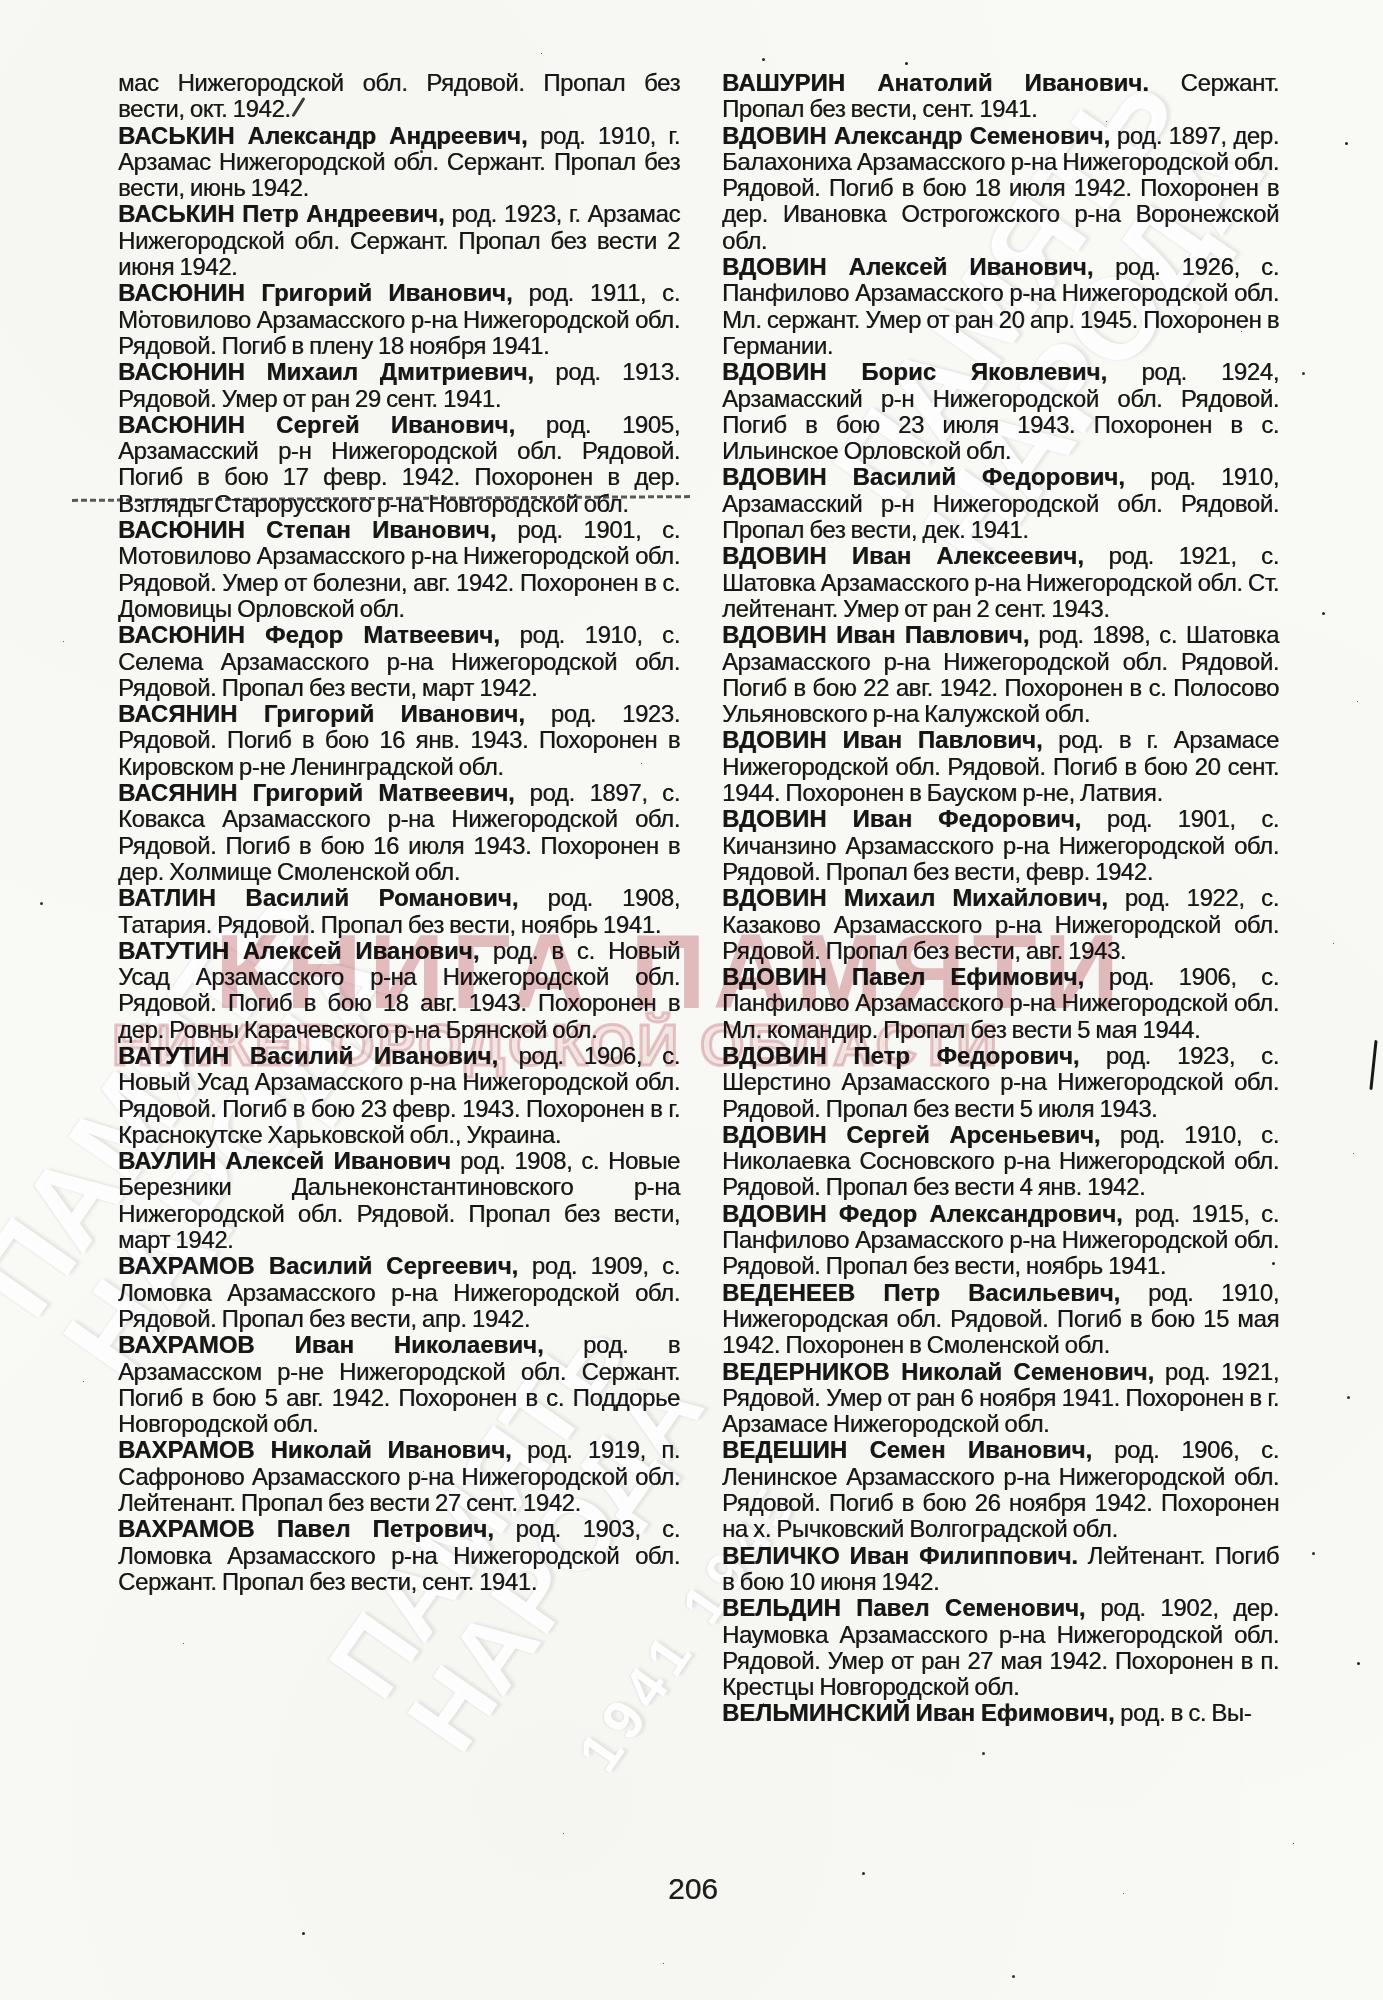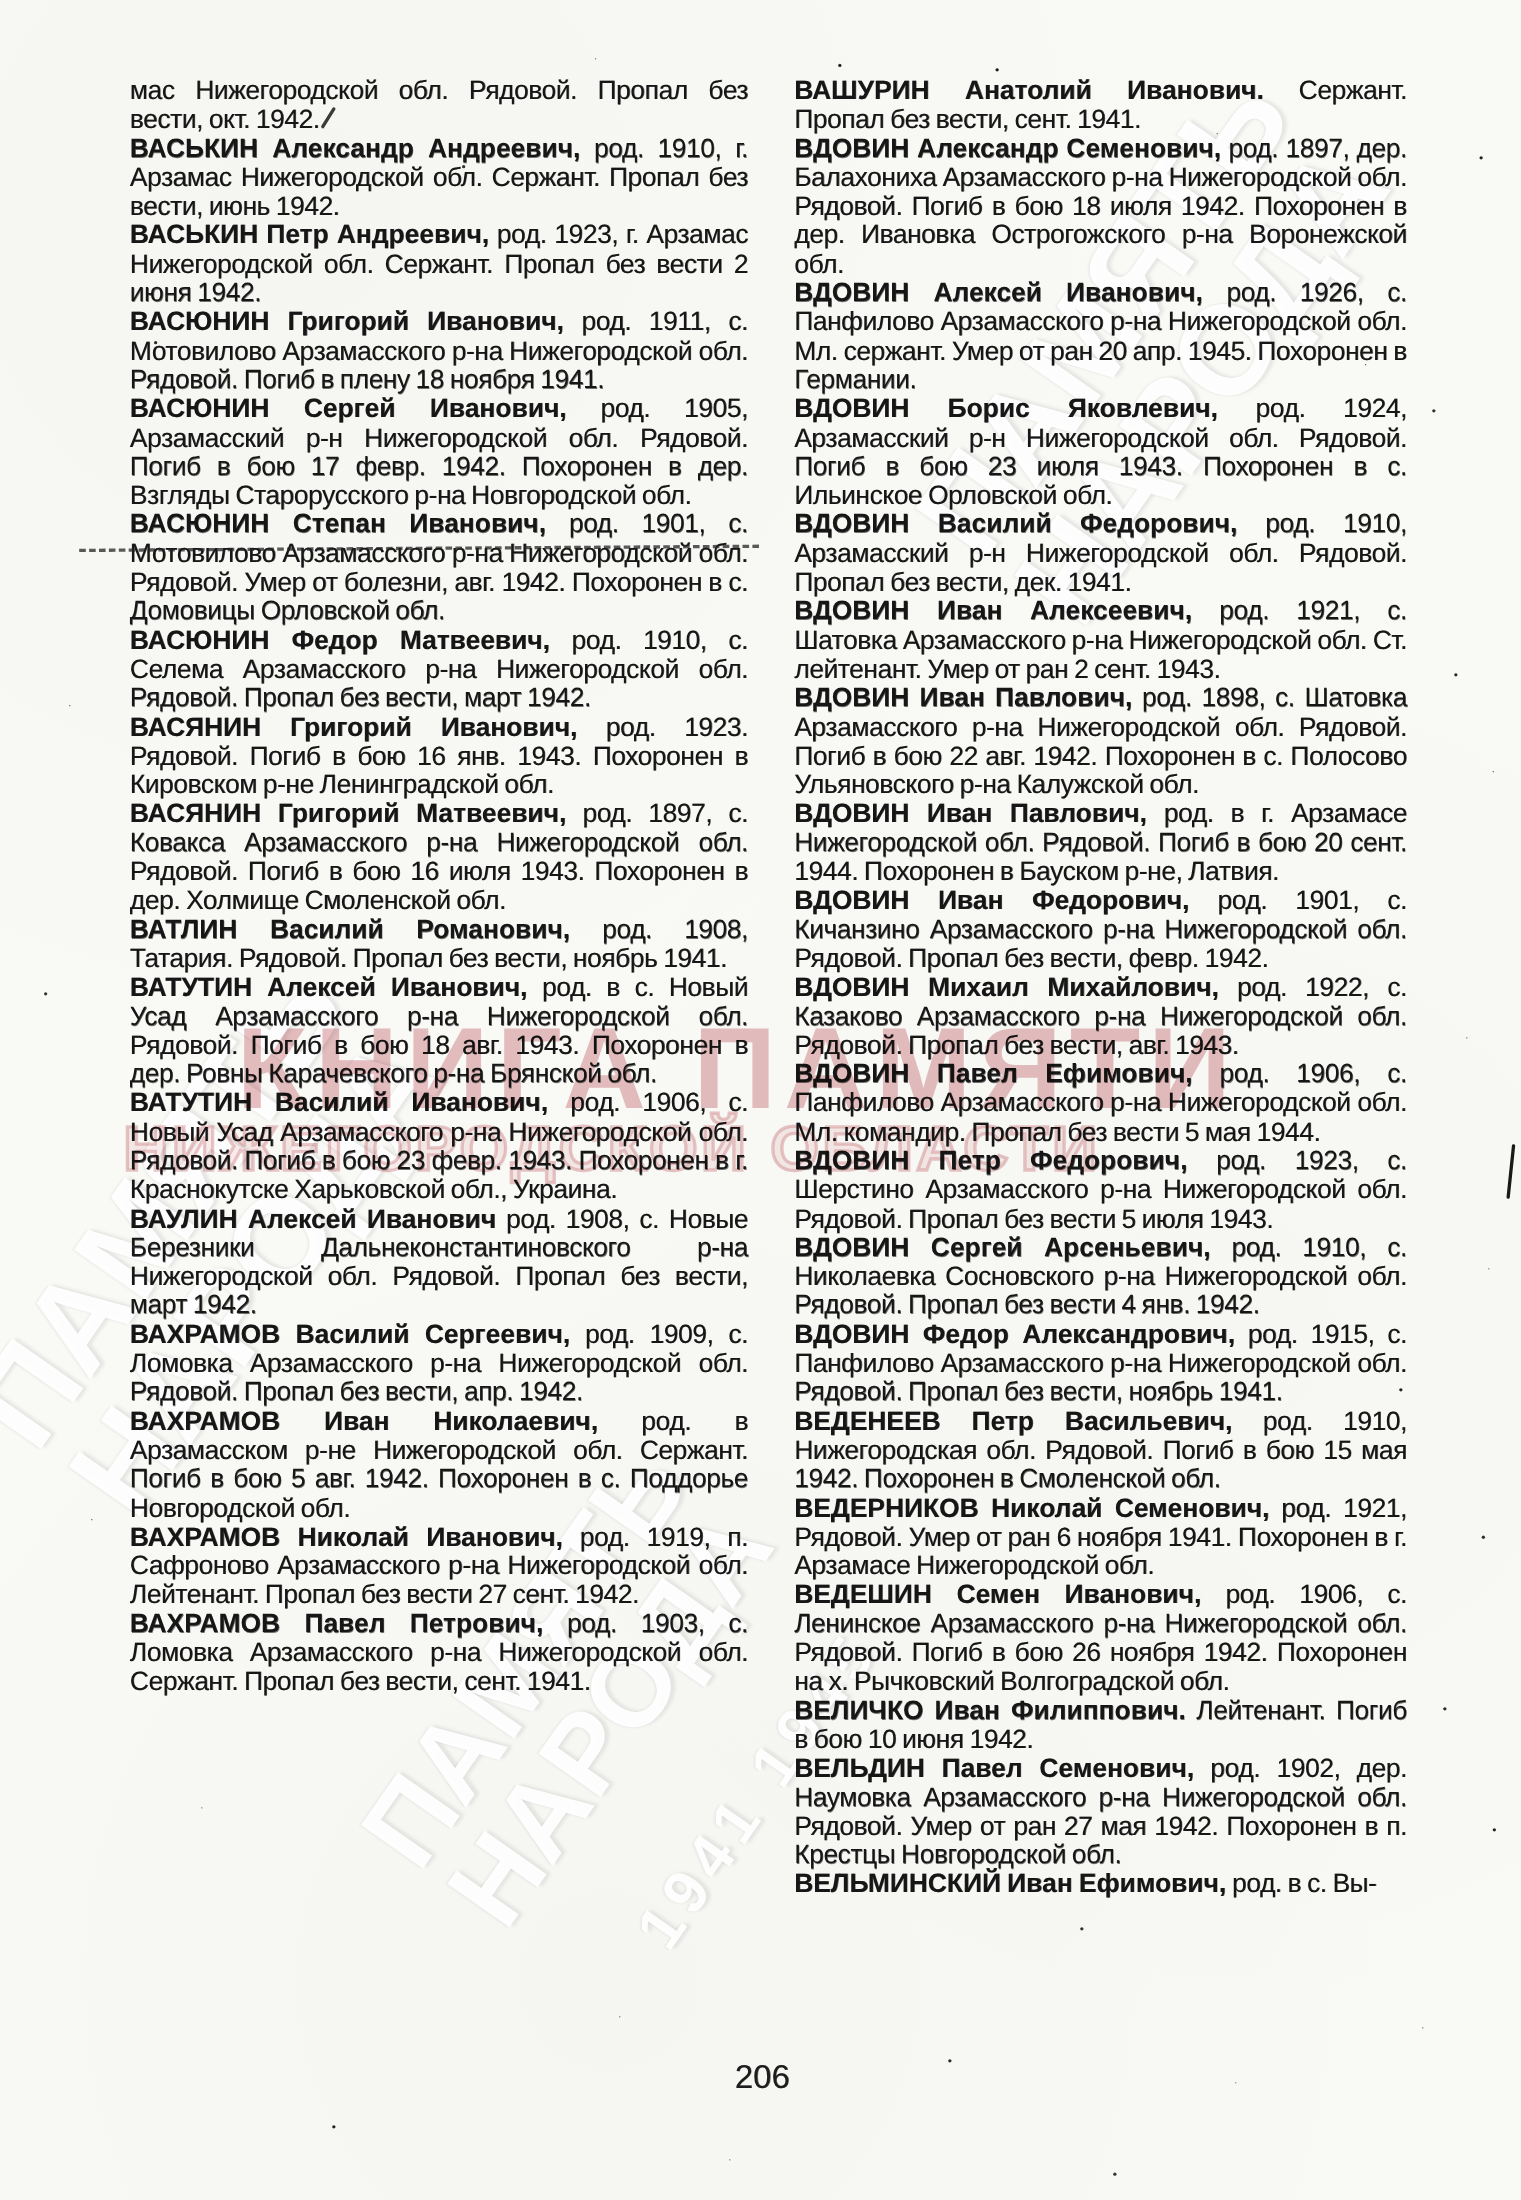--- a/index.html
+++ b/index.html
@@ -111,20 +111,21 @@
 </div>
 <div class="ghost ghost-years">
   <span class="l">1941 1945</span>
 </div>
 
 <div id="col-left" class="col">
     <p class="entry">мас Нижегородской обл. Рядовой. Пропал без вести, окт. 1942.</p>
     <p class="entry"><b>ВАСЬКИН Александр Андреевич,</b> род. 1910, г. Арзамас Нижегородской обл. Сержант. Пропал без вести, июнь 1942.</p>
     <p class="entry"><b>ВАСЬКИН Петр Андреевич,</b> род. 1923, г. Арзамас Нижегородской обл. Сержант. Пропал без вести 2 июня 1942.</p>
     <p class="entry"><b>ВАСЮНИН Григорий Иванович,</b> род. 1911, с. Мотовилово Арзамасского р-на Нижегородской обл. Рядовой. Погиб в плену 18 ноября 1941.</p>
+    <p class="entry"><b>ВАСЮНИН Михаил Дмитриевич,</b> род. 1913. Рядовой. Умер от ран 29 сент. 1941.</p>
     <p class="entry"><b>ВАСЮНИН Сергей Иванович,</b> род. 1905, Арзамасский р-н Нижегородской обл. Рядовой. Погиб в бою 17 февр. 1942. Похоронен в дер. Взгляды Старорусского р-на Новгородской обл.</p>
     <p class="entry"><b>ВАСЮНИН Степан Иванович,</b> род. 1901, с. Мотовилово Арзамасского р-на Нижегородской обл. Рядовой. Умер от болезни, авг. 1942. Похоронен в с. Домовицы Орловской обл.</p>
     <p class="entry"><b>ВАСЮНИН Федор Матвеевич,</b> род. 1910, с. Селема Арзамасского р-на Нижегородской обл. Рядовой. Пропал без вести, март 1942.</p>
     <p class="entry"><b>ВАСЯНИН Григорий Иванович,</b> род. 1923. Рядовой. Погиб в бою 16 янв. 1943. Похоронен в Кировском р-не Ленинградской обл.</p>
     <p class="entry"><b>ВАСЯНИН Григорий Матвеевич,</b> род. 1897, с. Ковакса Арзамасского р-на Нижегородской обл. Рядовой. Погиб в бою 16 июля 1943. Похоронен в дер. Холмище Смоленской обл.</p>
     <p class="entry"><b>ВАТЛИН Василий Романович,</b> род. 1908, Татария. Рядовой. Пропал без вести, ноябрь 1941.</p>
     <p class="entry"><b>ВАТУТИН Алексей Иванович,</b> род. в с. Новый Усад Арзамасского р-на Нижегородской обл. Рядовой. Погиб в бою 18 авг. 1943. Похоронен в дер. Ровны Карачевского р-на Брянской обл.</p>
     <p class="entry"><b>ВАТУТИН Василий Иванович,</b> род. 1906, с. Новый Усад Арзамасского р-на Нижегородской обл. Рядовой. Погиб в бою 23 февр. 1943. Похоронен в г. Краснокутске Харьковской обл., Украина.</p>
     <p class="entry"><b>ВАУЛИН Алексей Иванович</b> род. 1908, с. Новые Березники Дальнеконстантиновского р-на Нижегородской обл. Рядовой. Пропал без вести, март 1942.</p>
     <p class="entry"><b>ВАХРАМОВ Василий Сергеевич,</b> род. 1909, с. Ломовка Арзамасского р-на Нижегородской обл. Рядовой. Пропал без вести, апр. 1942.</p>

